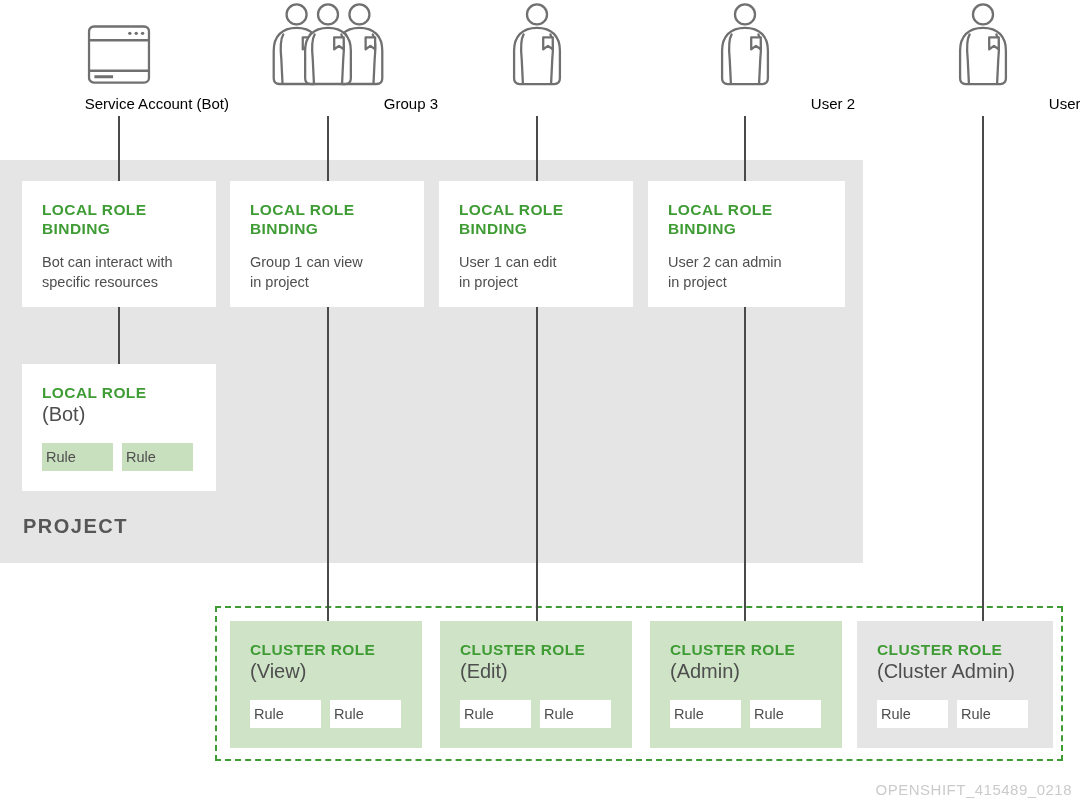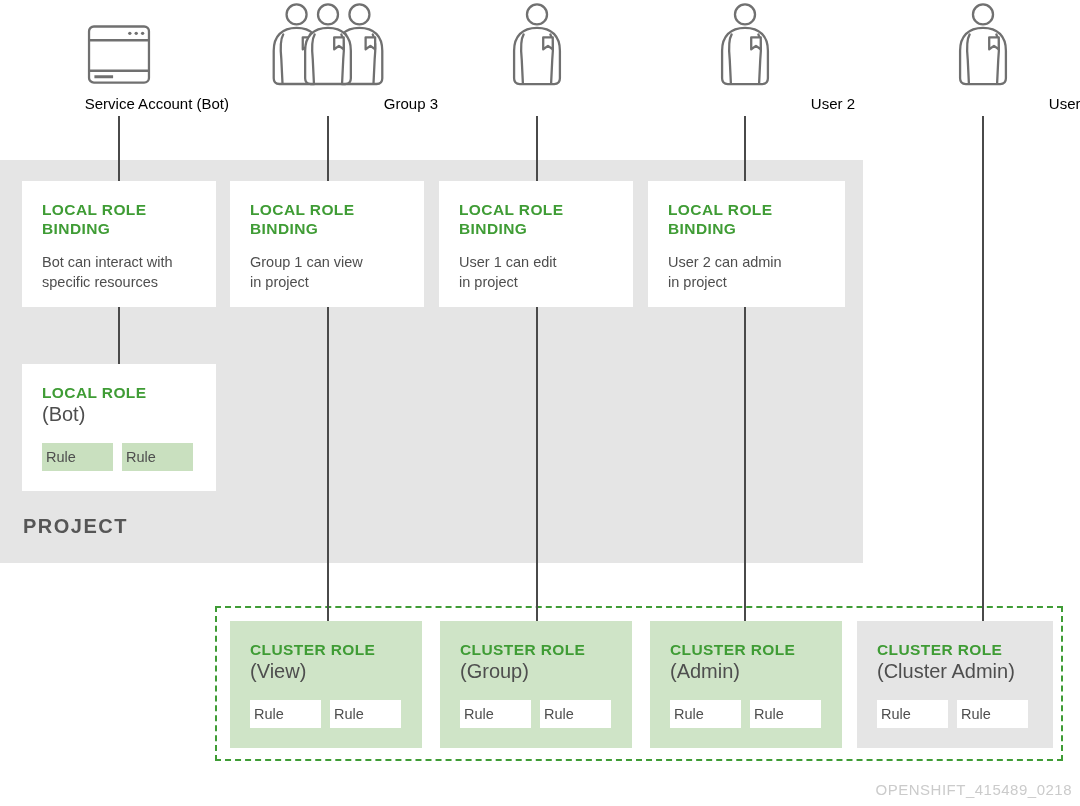--- a/index.html
+++ b/index.html
@@ -130,21 +130,21 @@
   <div class="card card--green" style="left:230px;top:621px;width:192px;height:127px;">
     <div class="card-title">CLUSTER ROLE</div>
     <div class="card-subtitle">(View)</div>
     <div class="chip-row">
       <div class="chip chip--white">Rule</div>
       <div class="chip chip--white">Rule</div>
     </div>
   </div>
   <div class="card card--green" style="left:440px;top:621px;width:192px;height:127px;">
     <div class="card-title">CLUSTER ROLE</div>
-    <div class="card-subtitle">(Group)</div>
+    <div class="card-subtitle">(Edit)</div>
     <div class="chip-row">
       <div class="chip chip--white">Rule</div>
       <div class="chip chip--white">Rule</div>
     </div>
   </div>
   <div class="card card--green" style="left:650px;top:621px;width:192px;height:127px;">
     <div class="card-title">CLUSTER ROLE</div>
     <div class="card-subtitle">(Admin)</div>
     <div class="chip-row">
       <div class="chip chip--white">Rule</div>

